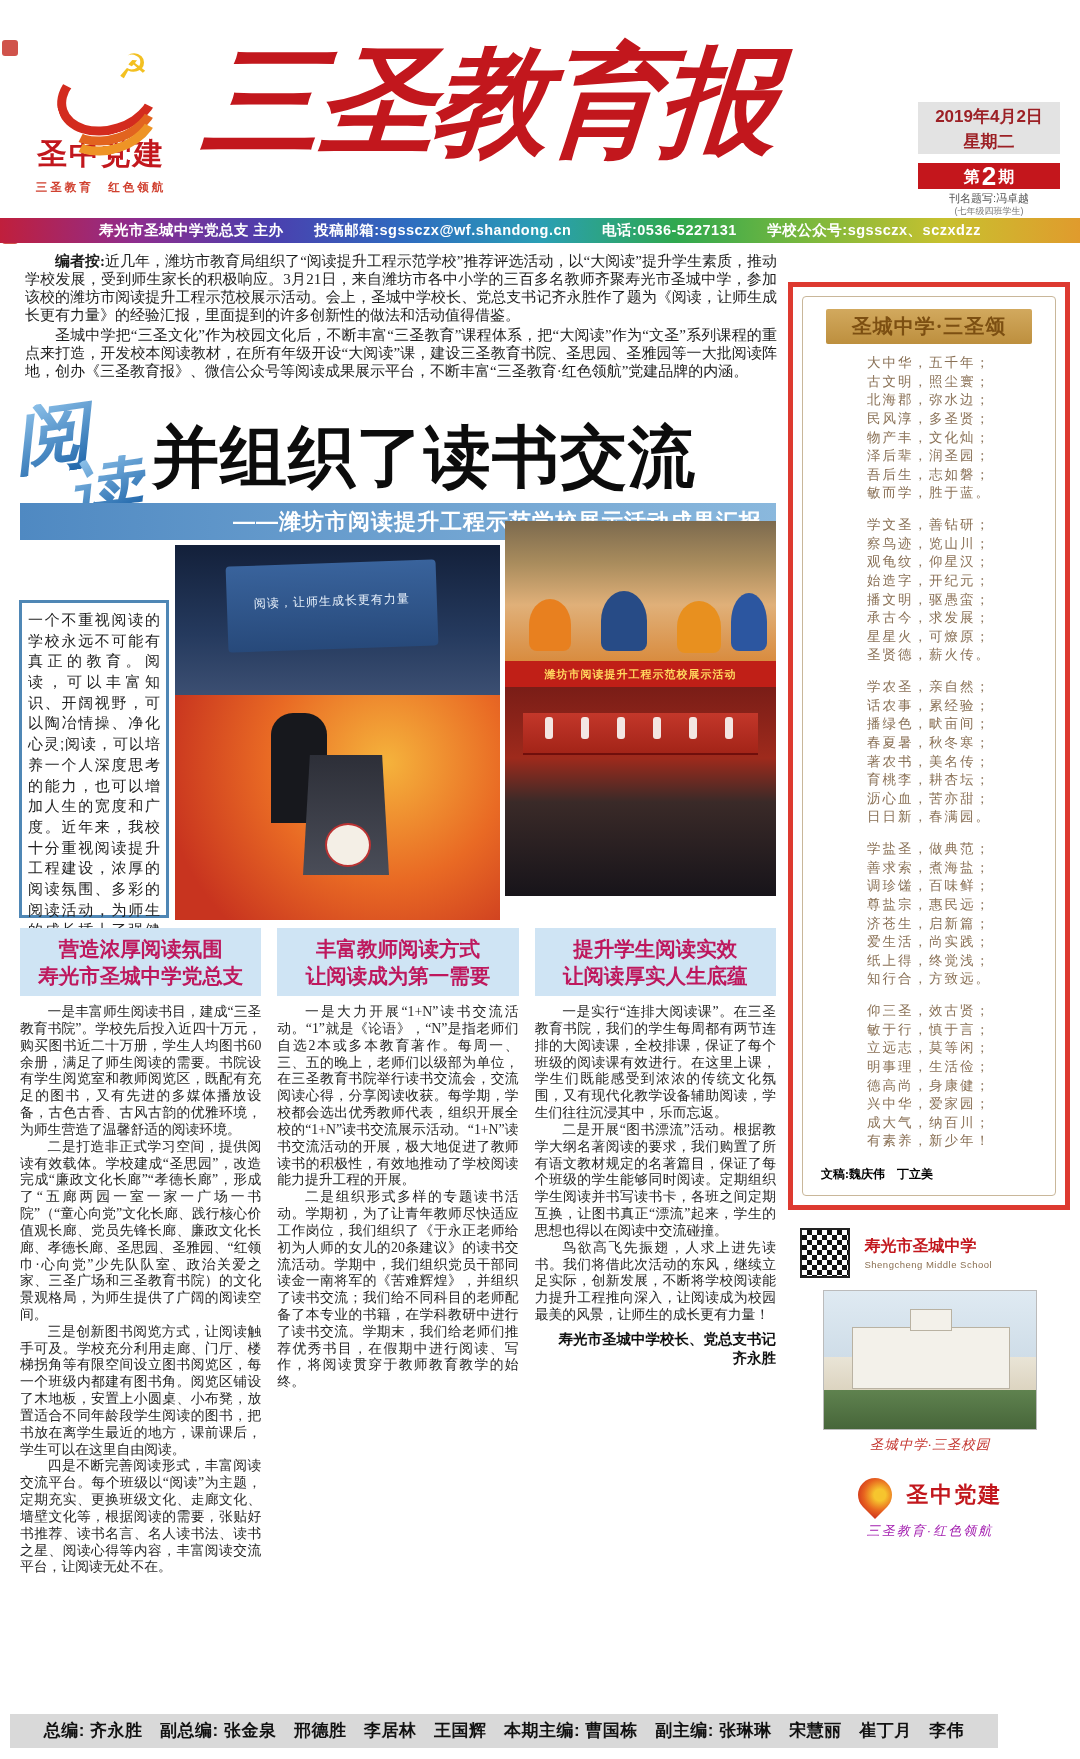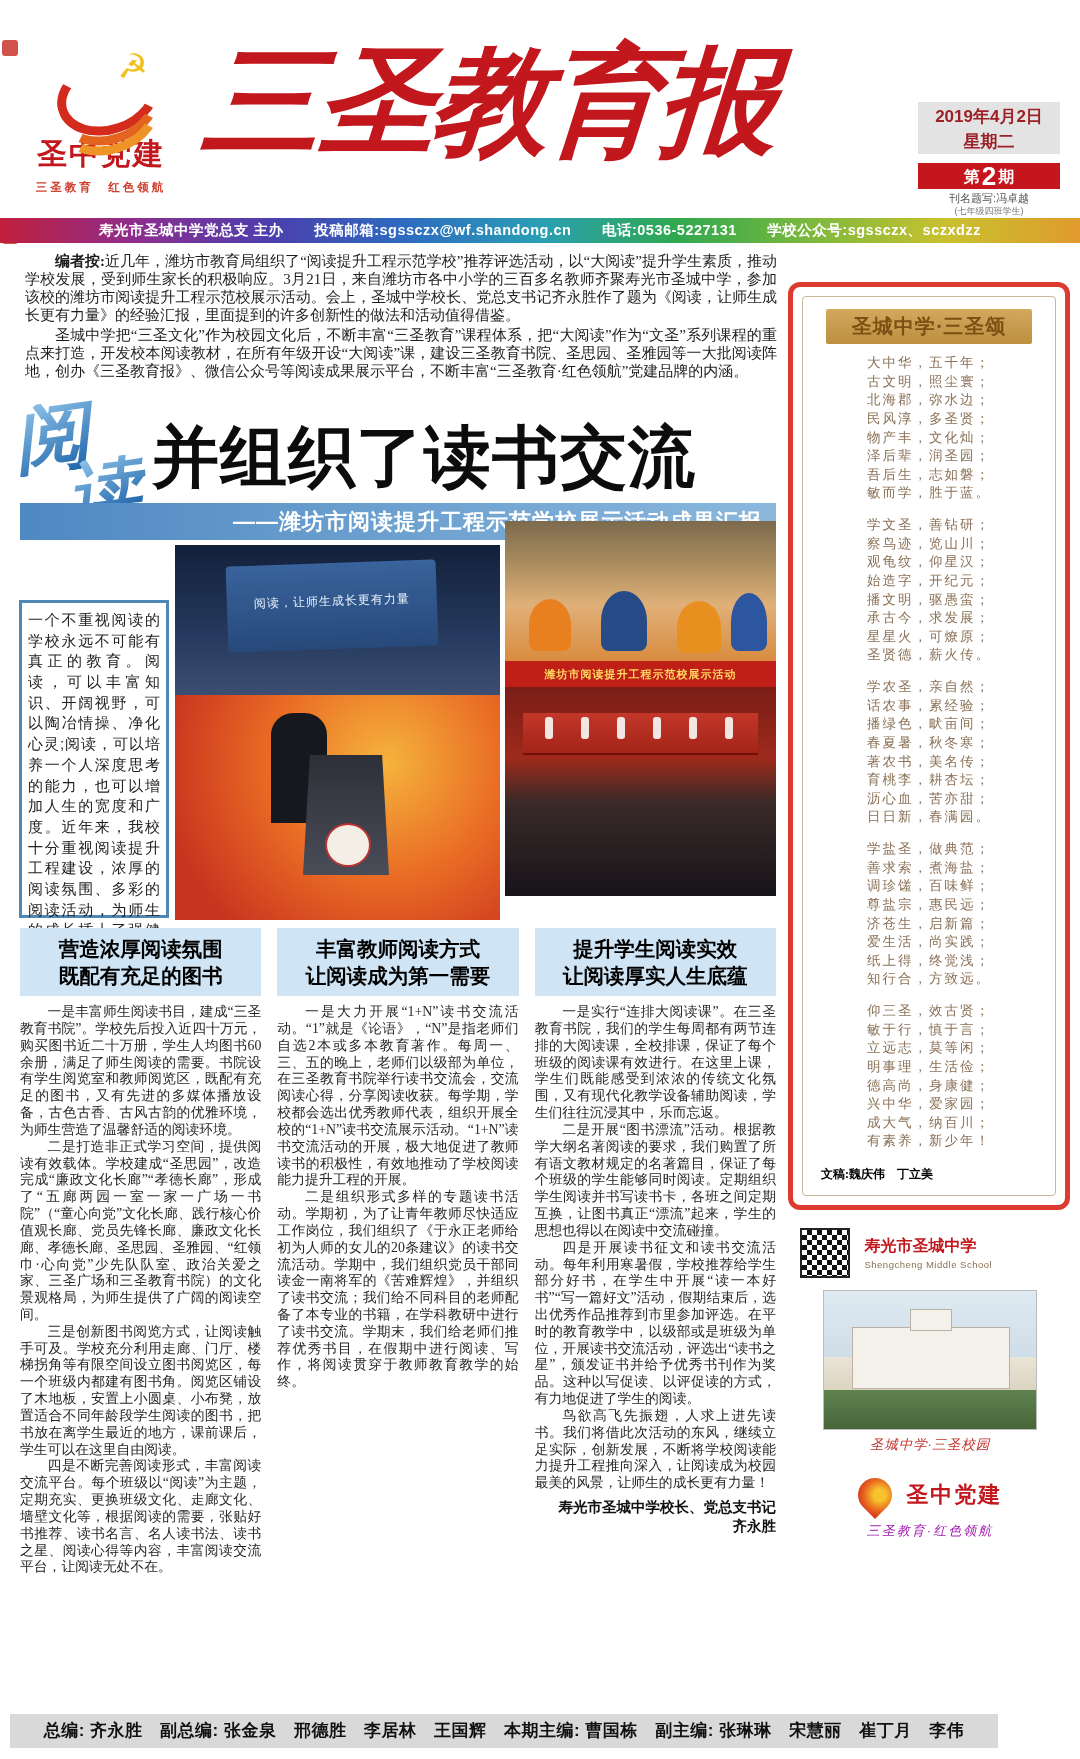--- a/index.html
+++ b/index.html
@@ -74,27 +74,27 @@
   .ph-class .kid{position:absolute;border-radius:50% 50% 8px 8px;}
   .banner-strip{width:271px;height:26px;background:#c01f17;color:#ffd65e;font-size:11px;font-weight:bold;
     line-height:26px;text-align:center;letter-spacing:1px;}
   .ph-hall{width:271px;height:209px;background:linear-gradient(180deg,#7a1d17 0%,#9e2a1c 34%,#3a2a28 55%,#17141a 100%);}
   .ph-hall .stage{position:absolute;left:18px;top:26px;width:235px;height:40px;background:linear-gradient(180deg,#c3372a,#a32418);
     box-shadow:0 2px 0 #700f0c;}
   .ph-hall .perf{position:absolute;top:30px;width:8px;height:22px;background:#f3e6e2;border-radius:3px;}
   
   .cols{position:absolute;left:20px;top:928px;width:756px;display:flex;gap:16px;}
   .col{flex:1;min-width:0;}
-  .col-header{background:#cfe4f4;color:#000000;font-weight:900;font-size:20.5px;line-height:1.32;
+  .col-header{background:#cfe4f4;color:#be185d;font-weight:900;font-size:20.5px;line-height:1.32;
     text-align:center;padding:7px 2px;margin-bottom:8px;}
   .col-p{margin:0;text-indent:2em;font-size:13.8px;line-height:1.22;text-align:justify;color:#262626;
     font-family:"Liberation Serif","DejaVu Serif",serif;}
   .signature{margin-top:6px;font-size:14.5px;font-weight:bold;text-align:right;color:#111;}
   
-  .sidebar{position:absolute;left:788px;top:282px;width:282px;height:928px;border:5px solid #dd3a30;border-radius:12px;
+  .sidebar{position:absolute;left:788px;top:282px;width:282px;height:928px;border:5px solid #dd3a30;border-radius:0;
     box-sizing:border-box;background:#fff;padding:9px;}
   .sidebar-inner{width:100%;height:100%;border:1px solid #cbb astray;border:1px solid #c9b79a;border-radius:4px;box-sizing:border-box;
     position:relative;padding-top:12px;}
   .poem-title{width:82%;margin:0 auto 10px auto;background:linear-gradient(180deg,#d2a95e,#bd8f3e);color:#7c4f12;
     font-size:20px;font-weight:bold;text-align:center;padding:4px 0;letter-spacing:1px;border-radius:2px;
     font-family:"Liberation Serif","DejaVu Serif",serif;}
   .poem{text-align:center;font-family:"Liberation Serif","DejaVu Serif",serif;color:#8a7156;font-size:13.5px;}
   .stanza{margin-bottom:13px;}
   .poem-line{line-height:1.38;letter-spacing:2px;}
   .poem-credit{position:absolute;left:18px;bottom:12px;font-size:12px;color:#000000;font-weight:bold;
@@ -202,21 +202,21 @@
     <div class="perf" style="left:148px;"></div>
     <div class="perf" style="left:184px;"></div>
     <div class="perf" style="left:220px;"></div>
   </div>
 </div>
 
 <div class="cols">
   <div class="col">
     <div class="col-header">
       <div>营造浓厚阅读氛围</div>
-      <div>既配有充足的图书</div>
+      <div>寿光市圣城中学党总支</div>
     </div>
     <div>
         <p class="col-p">一是丰富师生阅读书目，建成“三圣教育书院”。学校先后投入近四十万元，购买图书近二十万册，学生人均图书60余册，满足了师生阅读的需要。书院设有学生阅览室和教师阅览区，既配有充足的图书，又有先进的多媒体播放设备，古色古香、古风古韵的优雅环境，为师生营造了温馨舒适的阅读环境。</p>
         <p class="col-p">二是打造非正式学习空间，提供阅读有效载体。学校建成“圣思园”，改造完成“廉政文化长廊”“孝德长廊”，形成了“五廊两园一室一家一广场一书院”（“童心向党”文化长廊、践行核心价值观长廊、党员先锋长廊、廉政文化长廊、孝德长廊、圣思园、圣雅园、“红领巾·心向党”少先队队室、政治关爱之家、三圣广场和三圣教育书院）的文化景观格局，为师生提供了广阔的阅读空间。</p>
         <p class="col-p">三是创新图书阅览方式，让阅读触手可及。学校充分利用走廊、门厅、楼梯拐角等有限空间设立图书阅览区，每一个班级内都建有图书角。阅览区铺设了木地板，安置上小圆桌、小布凳，放置适合不同年龄段学生阅读的图书，把书放在离学生最近的地方，课前课后，学生可以在这里自由阅读。</p>
         <p class="col-p">四是不断完善阅读形式，丰富阅读交流平台。每个班级以“阅读”为主题，定期充实、更换班级文化、走廊文化、墙壁文化等，根据阅读的需要，张贴好书推荐、读书名言、名人读书法、读书之星、阅读心得等内容，丰富阅读交流平台，让阅读无处不在。</p>
       </div>
   </div>
   <div class="col">
     <div class="col-header">
@@ -229,21 +229,20 @@
       </div>
   </div>
   <div class="col">
     <div class="col-header">
       <div>提升学生阅读实效</div>
       <div>让阅读厚实人生底蕴</div>
     </div>
     <div>
         <p class="col-p">一是实行“连排大阅读课”。在三圣教育书院，我们的学生每周都有两节连排的大阅读课，全校排课，保证了每个班级的阅读课有效进行。在这里上课，学生们既能感受到浓浓的传统文化氛围，又有现代化教学设备辅助阅读，学生们往往沉浸其中，乐而忘返。</p>
         <p class="col-p">二是开展“图书漂流”活动。根据教学大纲名著阅读的要求，我们购置了所有语文教材规定的名著篇目，保证了每个班级的学生能够同时阅读。定期组织学生阅读并书写读书卡，各班之间定期互换，让图书真正“漂流”起来，学生的思想也得以在阅读中交流碰撞。</p>
-        <p class="col-p">四是开展读书征文和读书交流活动。每年利用寒暑假，学校推荐给学生部分好书，在学生中开展“读一本好书”“写一篇好文”活动，假期结束后，选出优秀作品推荐到市里参加评选。在平时的教育教学中，以级部或是班级为单位，开展读书交流活动，评选出“读书之星”，颁发证书并给予优秀书刊作为奖品。这种以写促读、以评促读的方式，有力地促进了学生的阅读。</p>
         <p class="col-p">鸟欲高飞先振翅，人求上进先读书。我们将借此次活动的东风，继续立足实际，创新发展，不断将学校阅读能力提升工程推向深入，让阅读成为校园最美的风景，让师生的成长更有力量！</p>
       </div>
     <div class="signature">寿光市圣城中学校长、党总支书记　齐永胜</div>
   </div>
 </div>
 
 <div class="sidebar">
   <div class="sidebar-inner">
     <div class="poem-title">圣城中学·三圣颂</div>
     <div class="poem">

